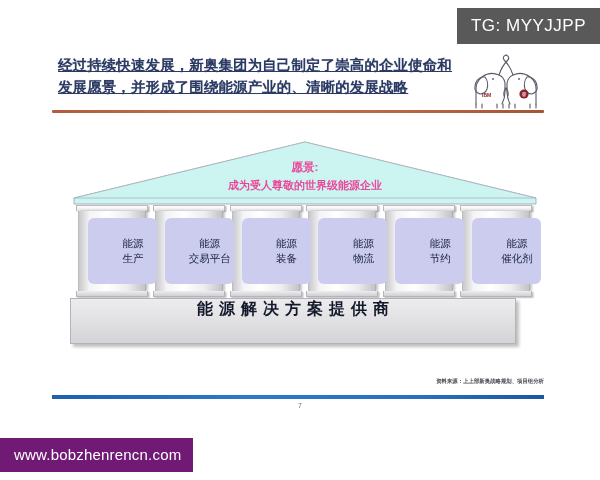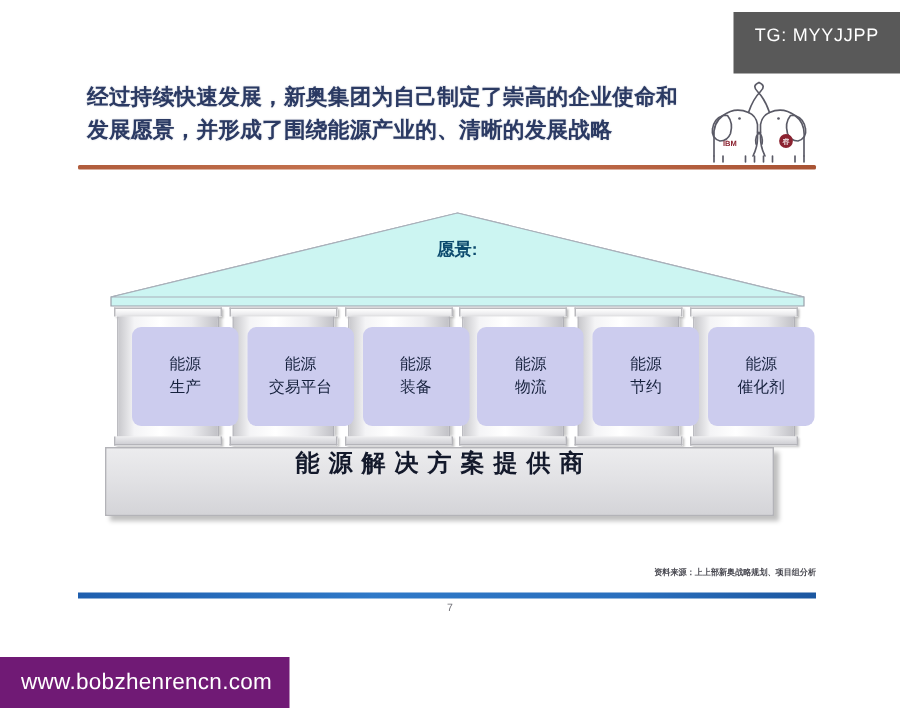--- a/index.html
+++ b/index.html
@@ -15,23 +15,23 @@
     position: relative;
   }
 
   
   .tg-badge {
     position: absolute;
     top: 8px;
     right: 0;
     background: #595959;
     color: #ffffff;
-    font-size: 12px;
+    font-size: 17px;
     line-height: 1;
-    padding: 9px 14px 20px 14px;
+    padding: 9px 14px 10px 14px;
     letter-spacing: 0.5px;
     white-space: nowrap;
   }
 
   
   .slide {
     position: absolute;
     left: 0;
     top: 50px;
     width: 600px;
@@ -51,21 +51,21 @@
     left: 58px;
     top: 4px;
     width: 400px;
     color: #2b3a63;
     font-weight: bold;
     font-size: 14.4px;
     line-height: 1.55;
     letter-spacing: 0.2px;
     text-shadow: 0 0 1px rgba(43,58,99,0.35);
   }
-  .header-text .ln { display: block; white-space: nowrap; }
+  .header-text .ln { display: block; white-space: nowrap; text-decoration: underline; }
 
   .elephants {
     position: absolute;
     left: 466px;
     top: 2px;
     width: 80px;
     height: 60px;
   }
   .elephants svg { display: block; }
 
@@ -96,21 +96,21 @@
     width: 470px;
     height: 66px;
   }
   .roof svg { display: block; }
   .roof-text {
     position: absolute;
     left: 0;
     top: 20px;
     width: 470px;
     text-align: center;
-    color: #0c4a6e;
+    color: #ec4899;
     font-weight: bold;
     line-height: 1.35;
   }
   .roof-title { font-size: 11.5px; display: block; }
   .roof-sub   { font-size: 11px; display: block; margin-top: 2px; }
 
   
   .columns {
     position: absolute;
     left: 8px;
@@ -159,34 +159,35 @@
     background: linear-gradient(to bottom, #eeeef0, #cfcfd4);
     border: 1px solid #b4b4b9;
     border-top: none;
     box-sizing: border-box;
     box-shadow: 1.5px 1px 1.5px rgba(0,0,0,0.25);
   }
   .col-panel {
     position: absolute;
     left: 10px;
     top: 13px;
-    width: 71px;
+    width: 48px;
     height: 66px;
     background: #ccccee;
     border-radius: 6px;
     display: flex;
     flex-direction: column;
     align-items: center;
     justify-content: center;
     color: #16213d;
     font-size: 10.5px;
     line-height: 1.4;
     font-weight: normal;
     white-space: nowrap;
     z-index: 2;
+    padding-left: 21px;
   }
   .col-panel .pl { display: block; }
 
   
   .base {
     position: absolute;
     left: 0;
     top: 158px;
     width: 446px;
     height: 46px;
@@ -303,20 +304,21 @@
 
   <div class="temple">
 
     <div class="roof">
       <svg width="470" height="66" viewBox="0 0 470 66" xmlns="http://www.w3.org/2000/svg">
         <polygon points="235,2 466,58 466,64 4,64 4,58" fill="#ccf5f2" stroke="#9aa0aa" stroke-width="0.8"></polygon>
         <polygon points="235,2 466,58 4,58" fill="#ccf5f2" stroke="#a9b0ba" stroke-width="0.8"></polygon>
       </svg>
       <div class="roof-text">
         <span class="roof-title">愿景:</span>
+        <span class="roof-sub">成为受人尊敬的世界级能源企业</span>
       </div>
     </div>
 
     <div class="columns">
 
       <div class="column">
         <div class="col-capital"></div>
         <div class="col-shaft"></div>
         <div class="col-panel">
           <span class="pl">能源</span>

